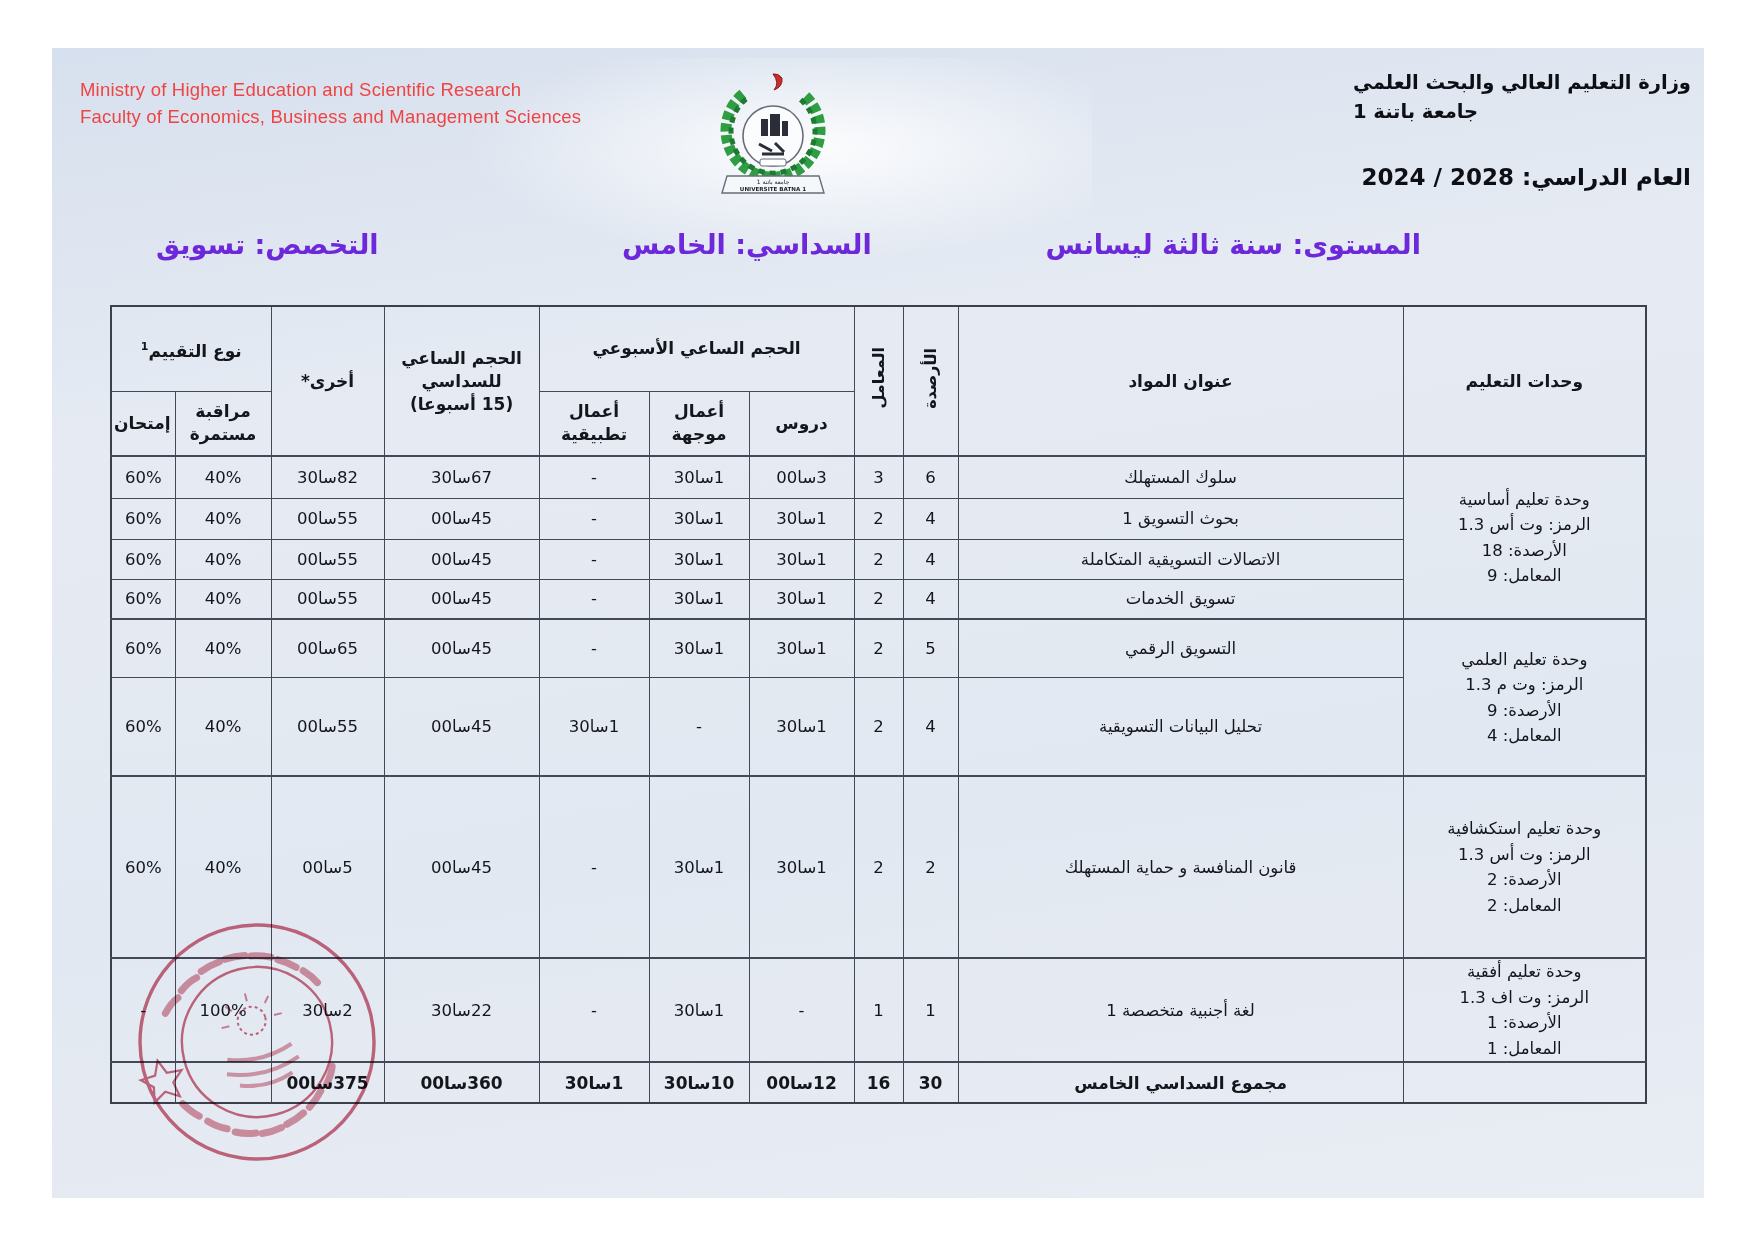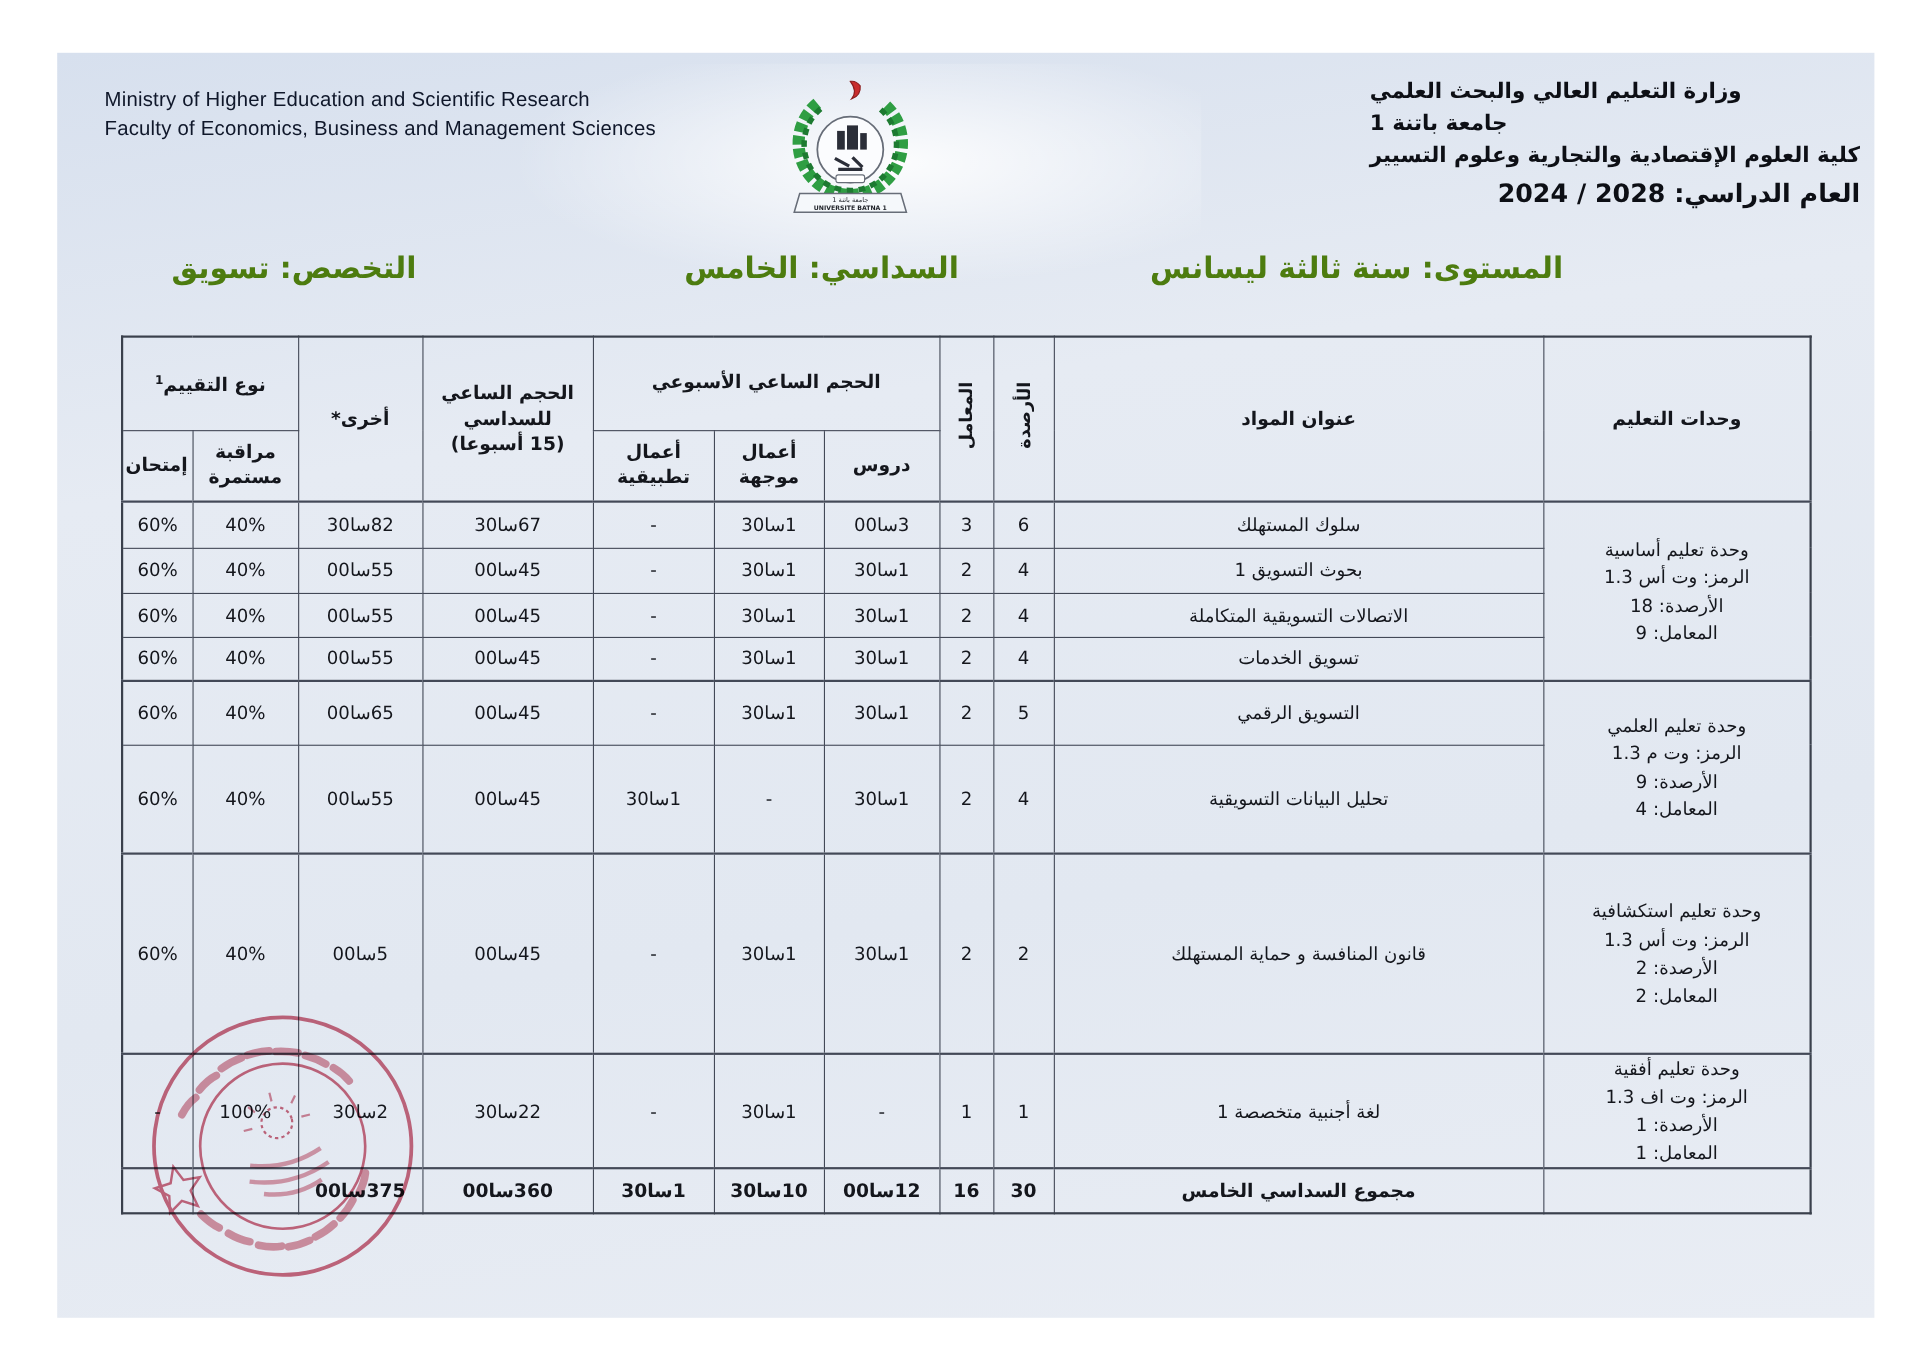--- a/index.html
+++ b/index.html
@@ -3,26 +3,26 @@
 <meta charset="utf-8">
 <style>
   *{box-sizing:border-box;margin:0;padding:0}
   html,body{background:#ffffff}
   .page{position:relative;width:1755px;height:1241px;background:#ffffff;overflow:hidden;
         font-family:"DejaVu Sans",sans-serif;color:#15171d}
   .scan{position:absolute;left:52px;top:48px;width:1652px;height:1150px;
         background:linear-gradient(172deg,#d7e0ee 0%,#e6ebf3 30%,#e2e8f1 65%,#e9edf4 100%)}
   .scan .glow{position:absolute;left:420px;top:10px;width:620px;height:200px;
         background:radial-gradient(ellipse at 55% 45%,rgba(255,255,255,.9),rgba(255,255,255,0) 72%)}
-  .en-block{position:absolute;left:95px;top:76px;font-family:"Liberation Sans",sans-serif;
-        font-size:18.5px;line-height:27px;color:#0f172a;letter-spacing:.2px}
+  .en-block{position:absolute;left:80px;top:76px;font-family:"Liberation Sans",sans-serif;
+        font-size:18.5px;line-height:27px;color:#ef4444;letter-spacing:.2px}
   .ar-block{position:absolute;right:64px;top:68px;direction:rtl;text-align:left;
         font-weight:700;font-size:19.5px;line-height:29px;color:#0d0f15}
   .year-line{position:absolute;right:64px;top:164px;direction:rtl;font-weight:700;font-size:23px;color:#0d0f15}
-  .meta{position:absolute;top:229px;direction:rtl;font-weight:700;font-size:27px;color:#4d7c0f;white-space:nowrap}
+  .meta{position:absolute;top:229px;direction:rtl;font-weight:700;font-size:27px;color:#6d28d9;white-space:nowrap}
   .meta.level{right:334px}
   .meta.semester{left:622px}
   .meta.major{left:156px}
   .logo{position:absolute;left:712px;top:70px}
   
   table.sched{position:absolute;left:110px;top:305px;width:1535px;border-collapse:collapse;
         table-layout:fixed;direction:rtl;font-size:16.5px;border:2.4px solid #3a404c}
   .sched td,.sched th{border:1.4px solid #434957;padding:0 4px;vertical-align:middle;
         text-align:center;color:#14161c;font-weight:400;overflow:hidden}
   .sched th{font-weight:700;line-height:23px;font-size:17px}
@@ -46,21 +46,20 @@
     </div>
 
   <div class="en-block">
     <div>Ministry of Higher Education and Scientific Research</div>
     <div>Faculty of Economics, Business and Management Sciences</div>
   </div>
 
   <div class="ar-block">
     <div>وزارة التعليم العالي والبحث العلمي</div>
     <div>جامعة باتنة 1</div>
-    <div>كلية العلوم الإقتصادية والتجارية وعلوم التسيير</div>
   </div>
   <div class="year-line">العام الدراسي: 2028 / 2024</div>
 
   <svg class="logo" width="122" height="142" viewBox="0 0 122 142">
     <path d="M61,4 q7,9 1,16 q9,-3 8,-12 q-4,-5 -9,-4z" fill="#c92d2d" stroke="#8a1d1d" stroke-width="1"></path>
     <path d="M31,24 A47,47 0 1,0 91,24" fill="none" stroke="#2f9e43" stroke-width="11" stroke-dasharray="8 3.5"></path>
     <path d="M34,29 A42,42 0 1,0 88,29" fill="none" stroke="#1d7a31" stroke-width="5" stroke-dasharray="6 5"></path>
     <circle cx="61" cy="66" r="30" fill="#fbfcfe" stroke="#676d78" stroke-width="1.6"></circle>
     <rect x="49" y="49" width="7" height="17" fill="#2b2e38"></rect>
     <rect x="58" y="44" width="10" height="22" fill="#2b2e38"></rect>

